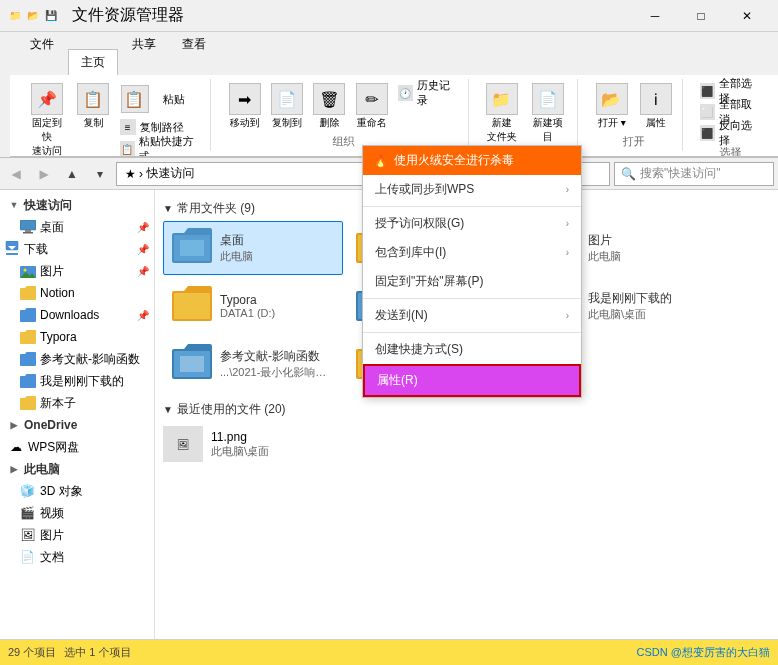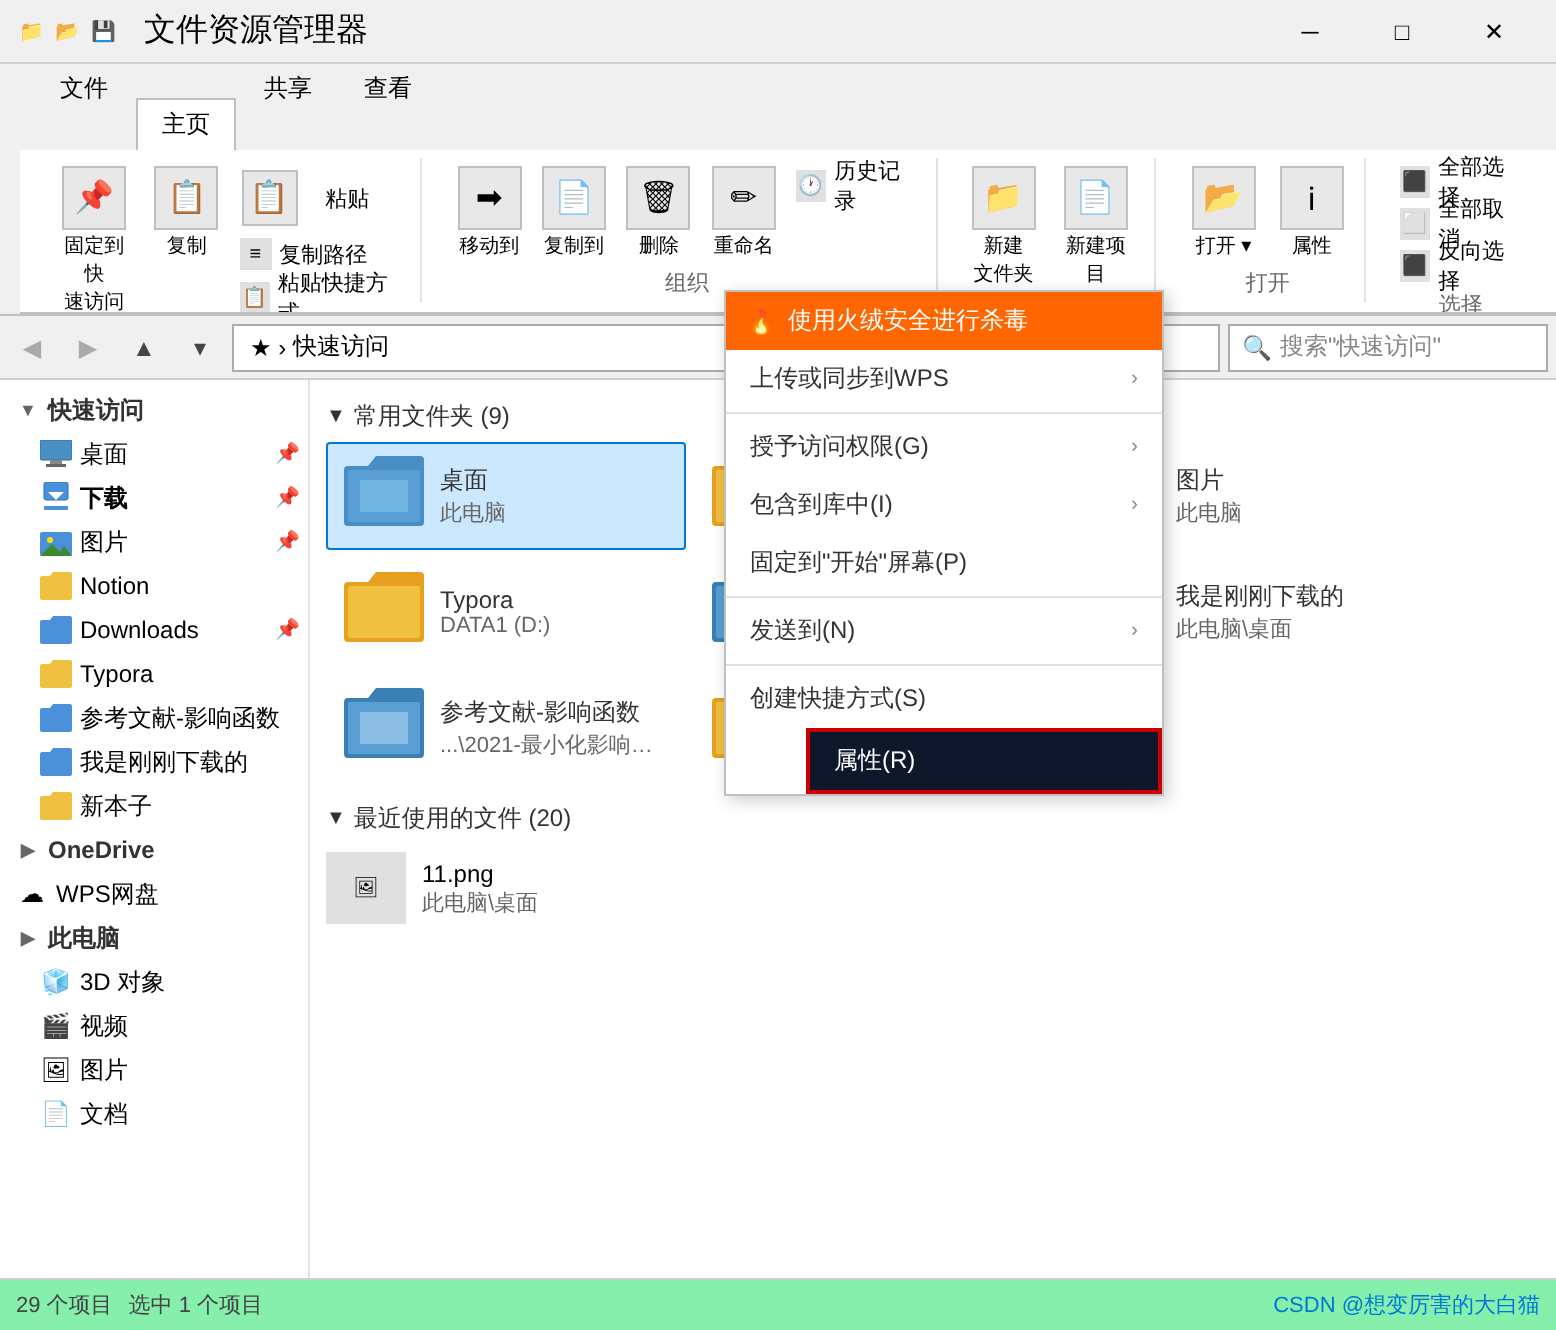--- a/index.html
+++ b/index.html
@@ -255,21 +255,21 @@
       width: 40px; height: 40px;
       flex-shrink: 0;
       position: relative;
     }
     .folder-info { flex: 1; overflow: hidden; }
     .folder-name { font-size: 12px; color: #333; font-weight: 500; }
     .folder-path { font-size: 11px; color: #666; white-space: nowrap; overflow: hidden; text-overflow: ellipsis; }
 
     
     .status-bar {
-      background: #86efac;
+      background: #fde047;
       height: 26px;
       display: flex;
       align-items: center;
       padding: 0 8px;
       font-size: 11px;
       color: #444;
       border-top: 1px solid #d0d0d0;
       gap: 8px;
       position: absolute;
       bottom: 0; left: 0; right: 0;
@@ -307,24 +307,23 @@
     .wps-menu-item {
       display: flex;
       align-items: center;
       justify-content: space-between;
       padding: 6px 12px;
       cursor: pointer;
       font-size: 12px;
       color: #333;
     }
     .wps-menu-item.highlighted {
-      background: #0f172a;
+      background: #d946ef;
       color: white;
       border: 2px solid #cc0000;
-      margin-left: 40px;
     }
     .wps-menu-separator {
       height: 1px;
       background: #e0e0e0;
       margin: 2px 0;
     }
     .wps-menu-arrow { font-size: 10px; color: #888; }
 
     
     .folder-item.drag-target { background: #cce8ff; border: 1px solid #0078d7; }
@@ -492,21 +491,21 @@
           <svg width="16" height="14" viewBox="0 0 16 14">
             <rect x="0" y="0" width="16" height="10" rx="1" fill="#4a8fc4" stroke="#2a6fa0" stroke-width="0.5"></rect>
             <rect x="5" y="10" width="6" height="2" fill="#888"></rect>
             <rect x="3" y="12" width="10" height="1.5" fill="#666"></rect>
           </svg>
         </div>
         <span>桌面</span>
         <span class="sidebar-pin">📌</span>
       </div>
 
-      <div class="sidebar-item" style="padding-left:20px;font-weight:bold;">
+      <div class="sidebar-item" style="padding-left:4px;">
         <div class="sidebar-icon">
           <svg width="16" height="16" viewBox="0 0 16 16">
             <rect x="2" y="0" width="12" height="9" rx="1" fill="#4a90d9" stroke="#2a70b9" stroke-width="0.5"></rect>
             <polygon points="8,9 4,5 12,5" fill="#fff"></polygon>
             <rect x="2" y="12" width="12" height="2" fill="#4a90d9" rx="0.5"></rect>
           </svg>
         </div>
         <span>下载</span>
         <span class="sidebar-pin">📌</span>
       </div>

